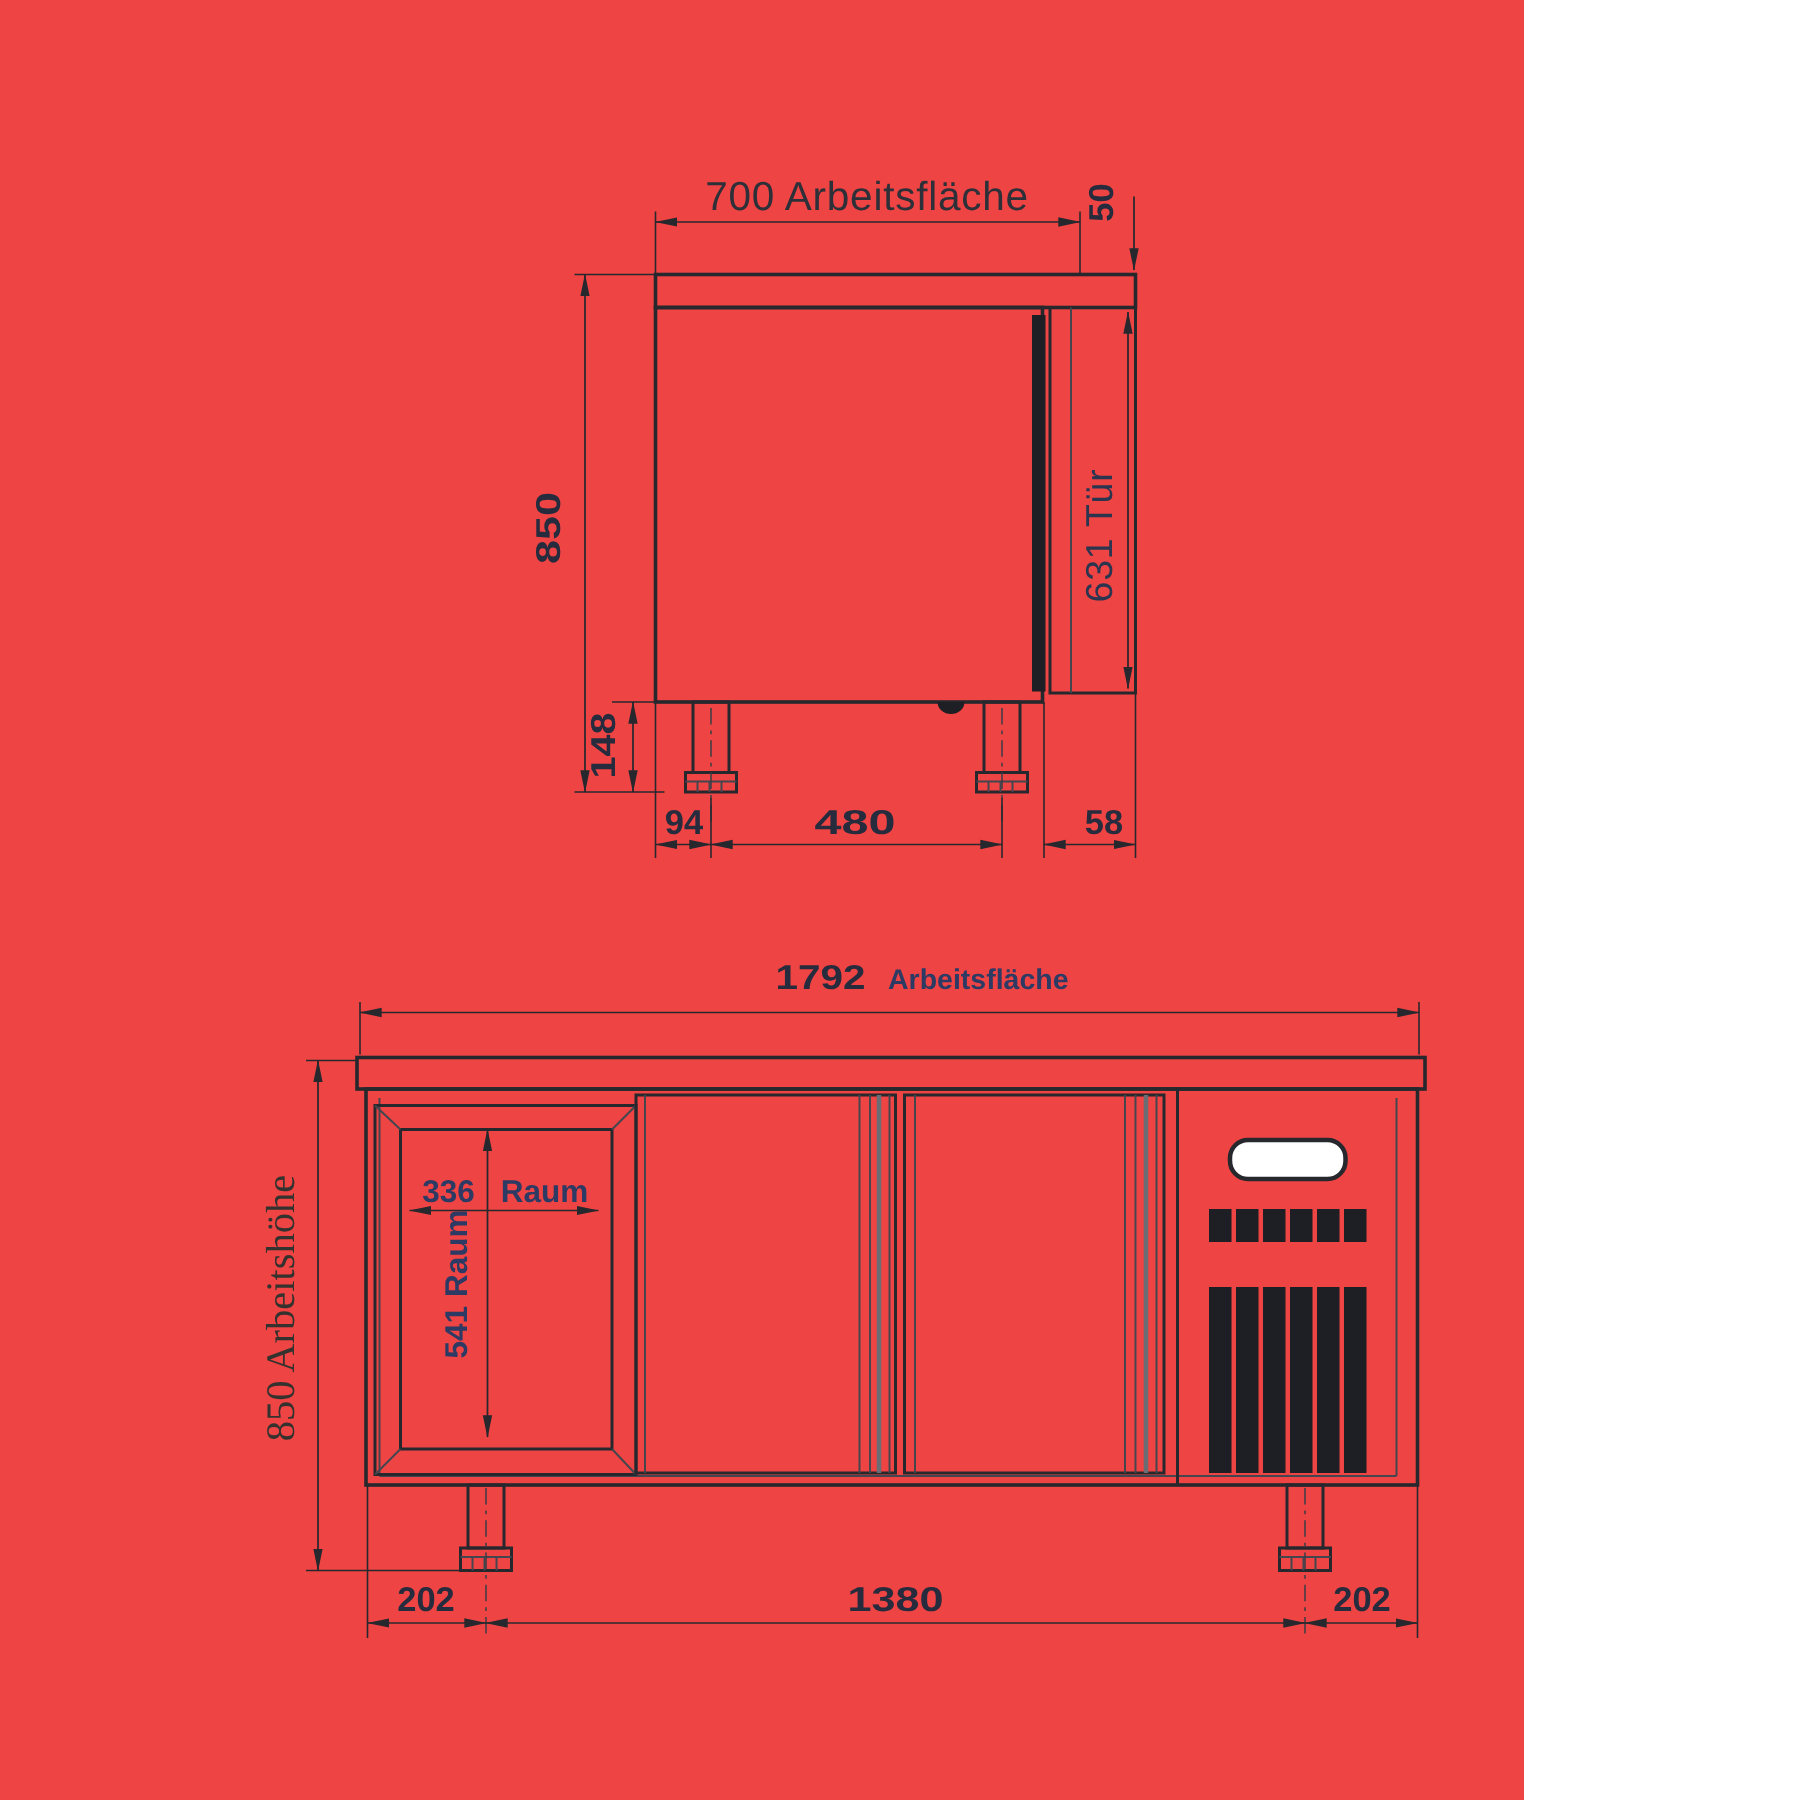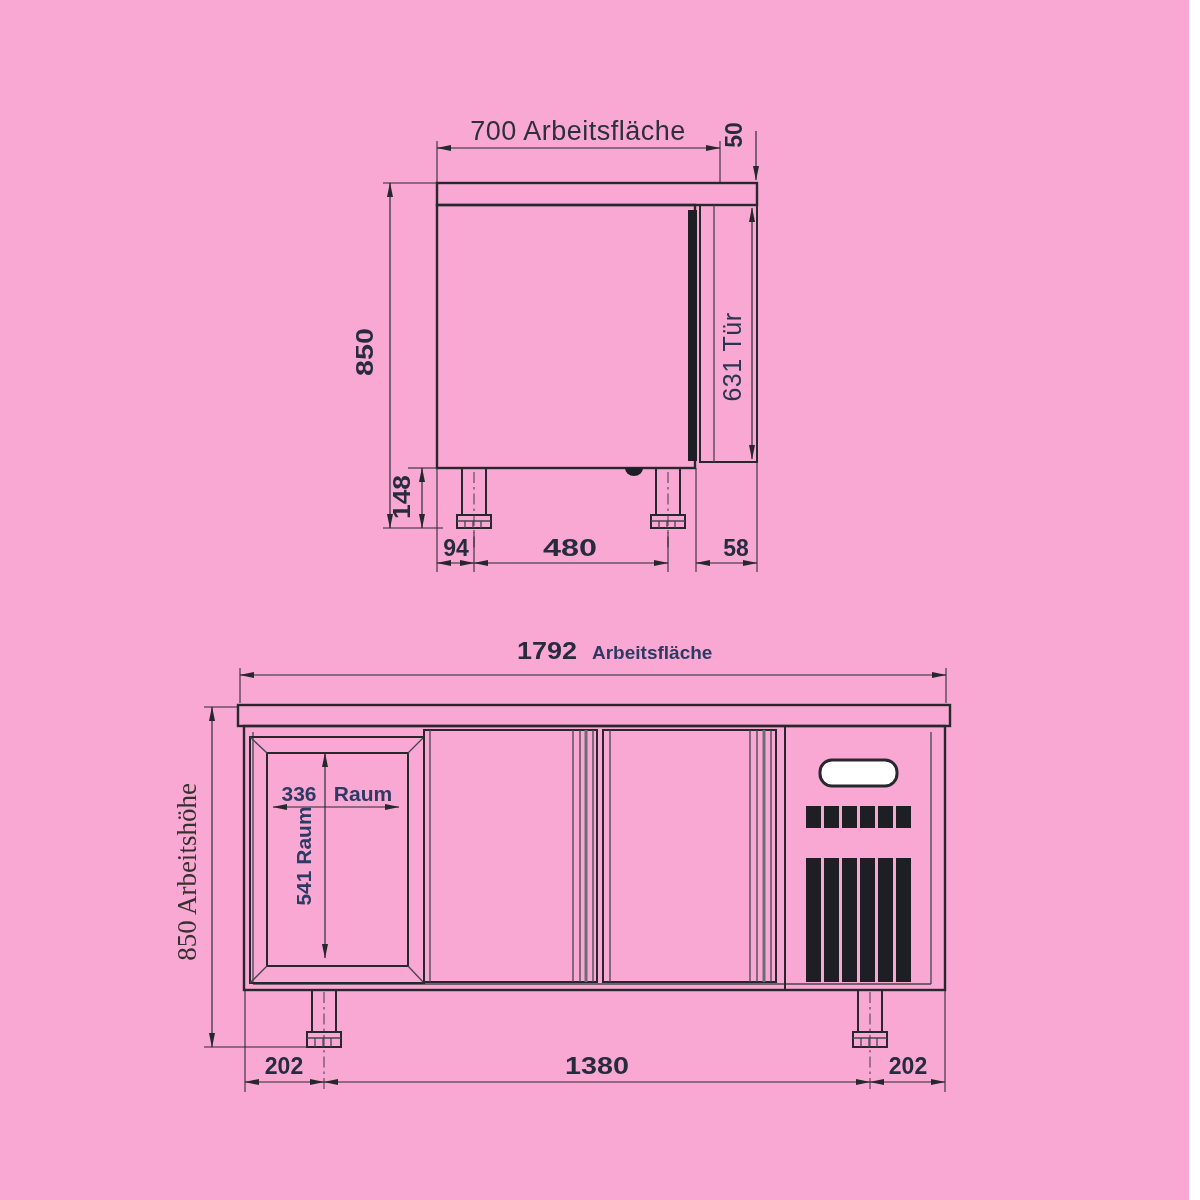--- a/index.html
+++ b/index.html
@@ -1,16 +1,16 @@
 <!DOCTYPE html>
 <html><head>
 <meta charset="utf-8">
 <style>
   html,body{margin:0;padding:0;background:#ffffff;}
-  .page{width:1189px;height:1200px;background:#f9a8d4;position:relative;overflow:hidden;}
+  .page{width:1016px;height:1200px;background:#ef4444;position:relative;overflow:hidden;}
   svg{display:block;}
   
   .ol{stroke:#26282e;stroke-width:2.4;fill:none;}
   .ol2{stroke:#26282e;stroke-width:2;fill:none;}
   .tl{stroke:#43464e;stroke-width:1.3;fill:none;}
   .gl{stroke:#6a6d74;stroke-width:3;fill:none;}
   .dim{stroke:#26282e;stroke-width:1.15;fill:none;}
   .ext{stroke:#26282e;stroke-width:1.05;fill:none;}
   .cl{stroke:#3a3d44;stroke-width:1;fill:none;stroke-dasharray:11 4 2.5 4;}
   .blk{fill:#1d1f24;stroke:none;}

